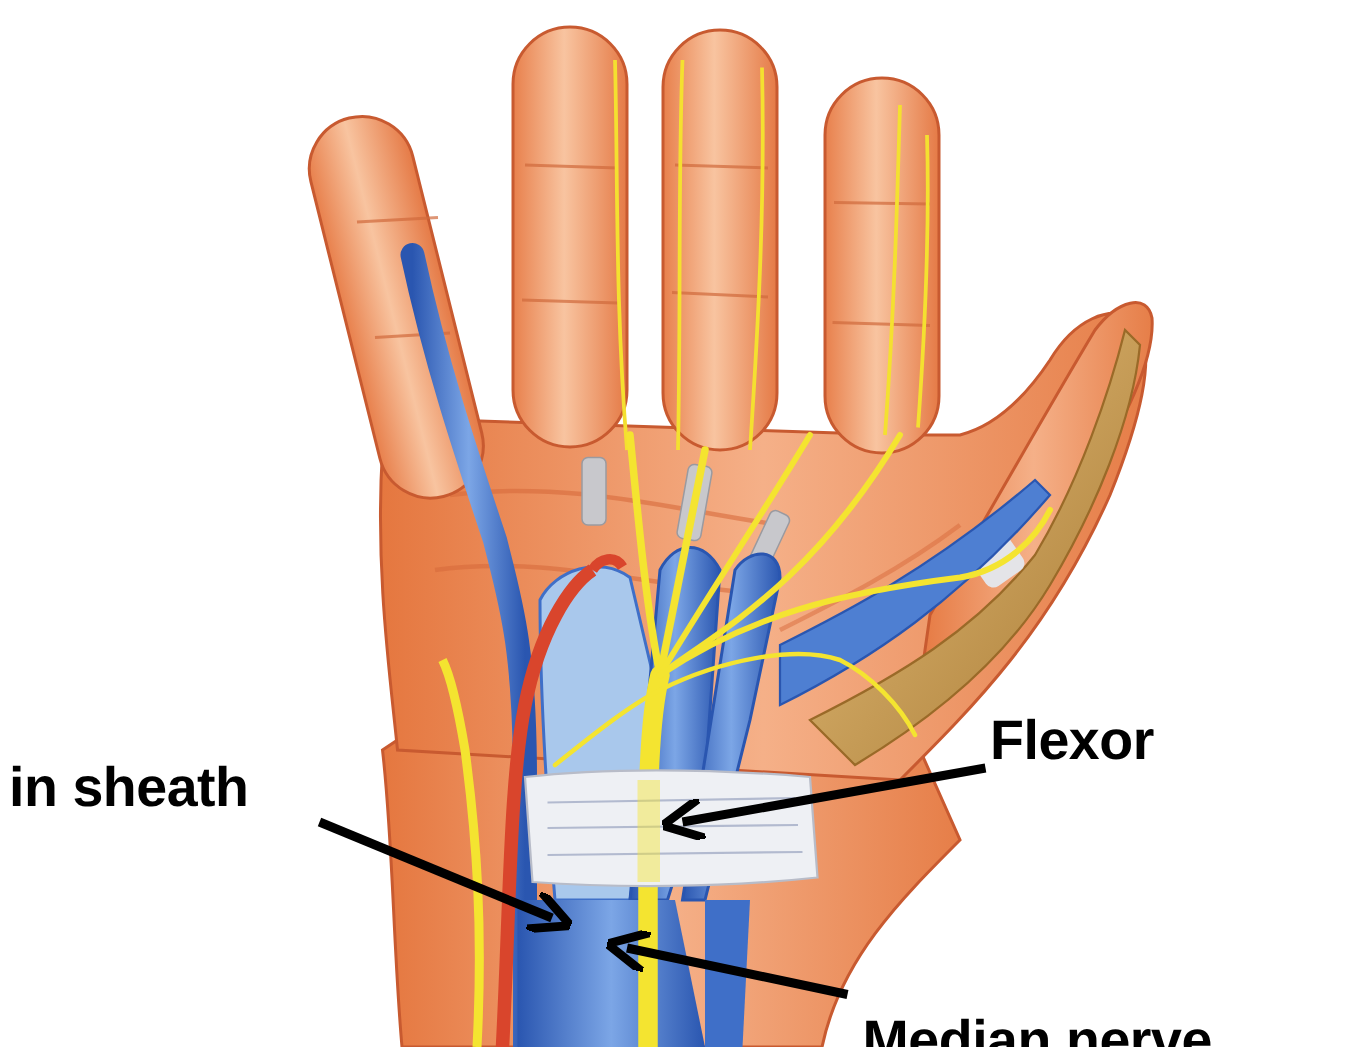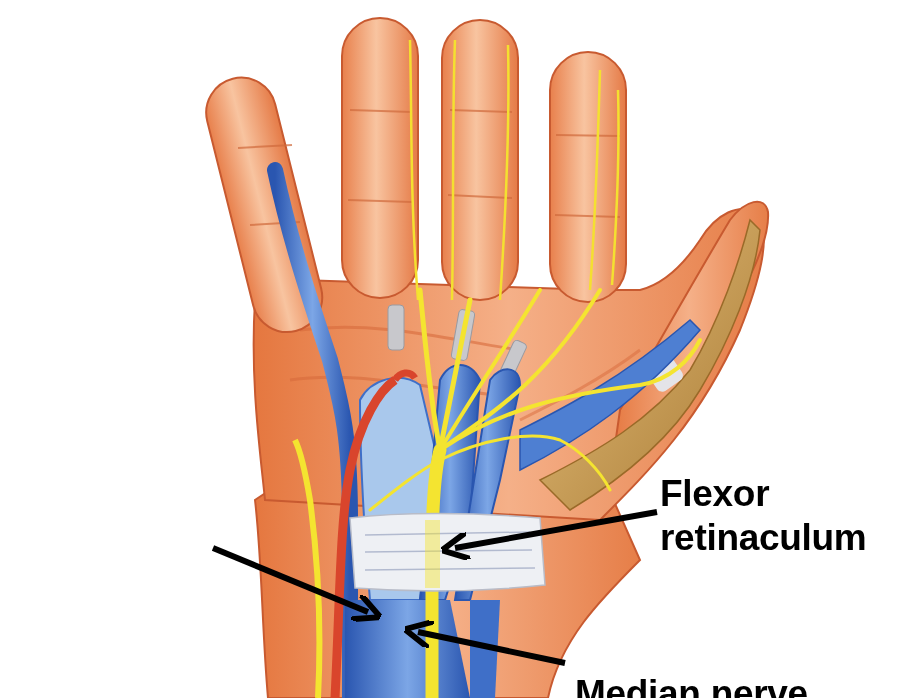--- a/index.html
+++ b/index.html
@@ -135,22 +135,22 @@
     <marker id="arrowhead" viewBox="0 0 12 12" refX="6" refY="6" markerWidth="4.5" markerHeight="4.5" orient="auto-start-reverse">
       <path d="M0 0 L12 6 L0 12" fill="none" stroke="#000" stroke-width="2.6"></path>
     </marker>
   </defs>
   <line x1="213" y1="548" x2="368" y2="612" stroke="#000" stroke-width="6" marker-end="url(#arrowhead)"></line>
   <line x1="657" y1="512" x2="455" y2="548" stroke="#000" stroke-width="6" marker-end="url(#arrowhead)"></line>
   <line x1="565" y1="663" x2="418" y2="632" stroke="#000" stroke-width="6" marker-end="url(#arrowhead)"></line>
 </svg>
 
 <div class="label" id="lbl-tendons">
+  <div>in sheath</div>
 </div>
 
 <div class="label" id="lbl-retinaculum">
   <div>Flexor</div>
-  <div>retinaculum</div>
 </div>
 
 <div class="label" id="lbl-median">
   <div>Median nerve</div>
 </div>
 
 </body></html>

